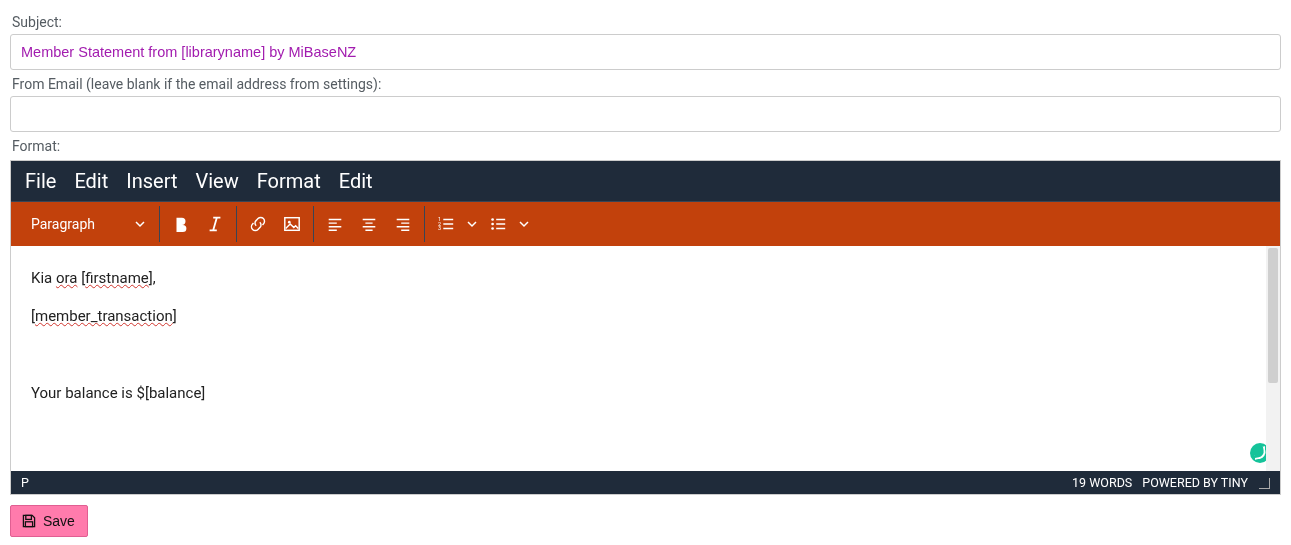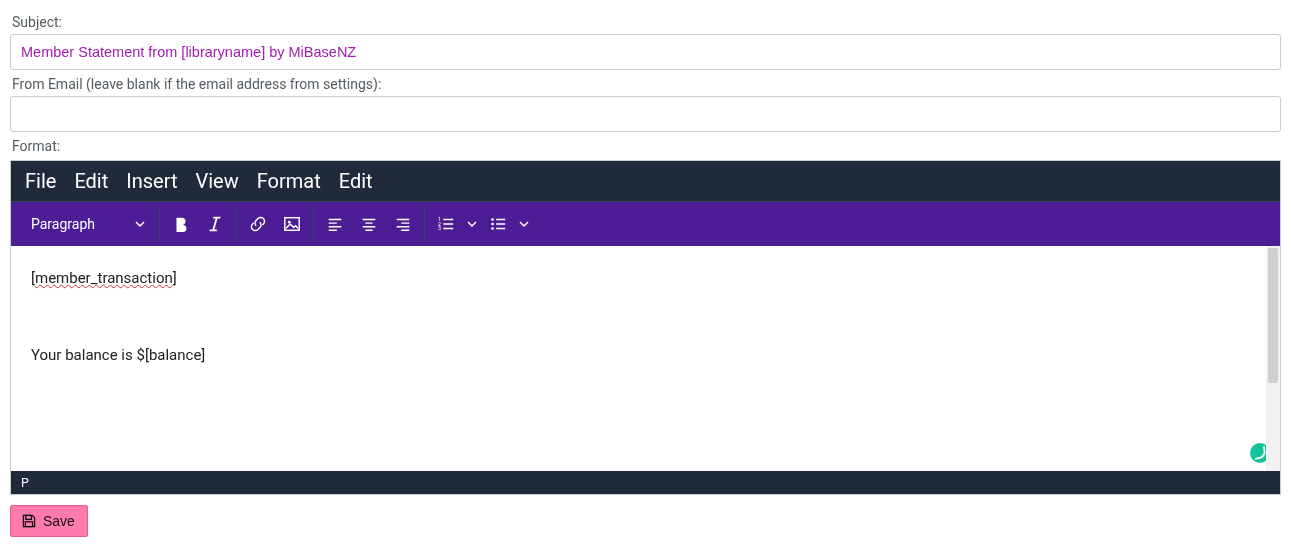--- a/index.html
+++ b/index.html
@@ -19,21 +19,21 @@
 .editor-wrap { margin-top: 6px; border: 1px solid #ccc; background: #fff; }
 .menubar {
   background: #1f2b3a;
   display: flex;
   gap: 18px;
   padding: 8px 14px;
 }
 .menubar-item { color: #fff; font-size: 20px; cursor: pointer; }
 
 .toolbar {
-  background: #4c1d95;
+  background: #c2410c;
   border-top: 1px solid #384455;
   display: flex;
   align-items: center;
   padding: 4px 6px;
   gap: 0;
 }
 .tb-group { display: flex; align-items: center; border-right: 1px solid #384455; padding: 0 4px; height: 36px; }
 .tb-group:last-child { border-right: none; }
 
 .format-select {
@@ -201,33 +201,41 @@
         <svg viewBox="0 0 10 10">
             <path d="M1 3 L5 7 L9 3" stroke="#fff" stroke-width="1.5" fill="none"></path>
           </svg>
       </div>
     </div>
   </div>
 
   <div class="editor-shell">
     <div class="editor-body">
       <p>
+        <span>Kia </span><span class="spellerr">ora</span><span> [</span><span class="spellerr">firstname</span><span>],</span>
+      </p>
+      <p>
         <span>[</span><span class="spellerr">member_transaction</span><span>]</span>
       </p>
       <p>&nbsp;</p>
       <p>Your balance is $[balance]</p>
       <div class="grammarly"></div>
     </div>
     <div class="scroll-track">
       <div class="scroll-thumb"></div>
     </div>
   </div>
 
   <div class="statusbar">
     <span>P</span>
+    <span class="right">
+      <span>19 WORDS</span>
+      <span>POWERED BY TINY</span>
+      <span class="resize-grip"></span>
+    </span>
   </div>
 </div>
 
 <button class="save-btn">
   <svg viewBox="0 0 20 20">
       <path d="M3 3h11l3 3v11H3z" fill="none" stroke="#111" stroke-width="1.6"></path>
       <rect x="6" y="3" width="7" height="5" fill="none" stroke="#111" stroke-width="1.6"></rect>
       <rect x="5.5" y="11" width="9" height="6" fill="none" stroke="#111" stroke-width="1.6"></rect>
     </svg>
   <span>Save</span>

